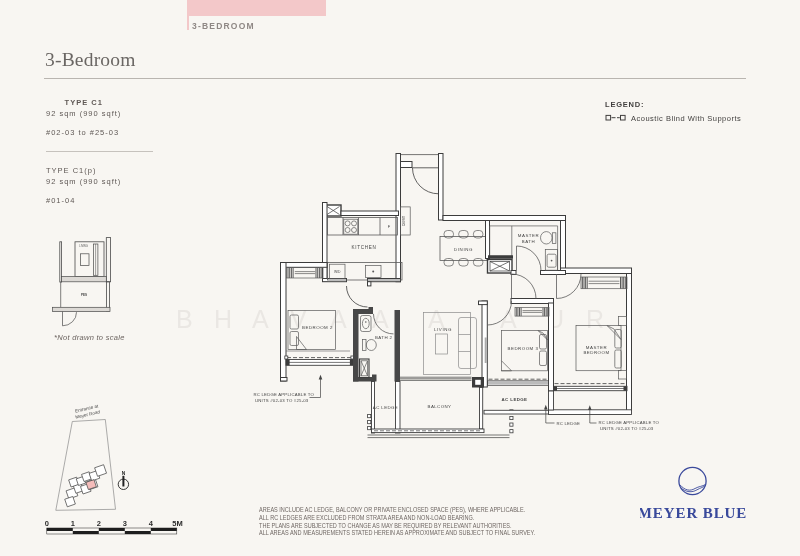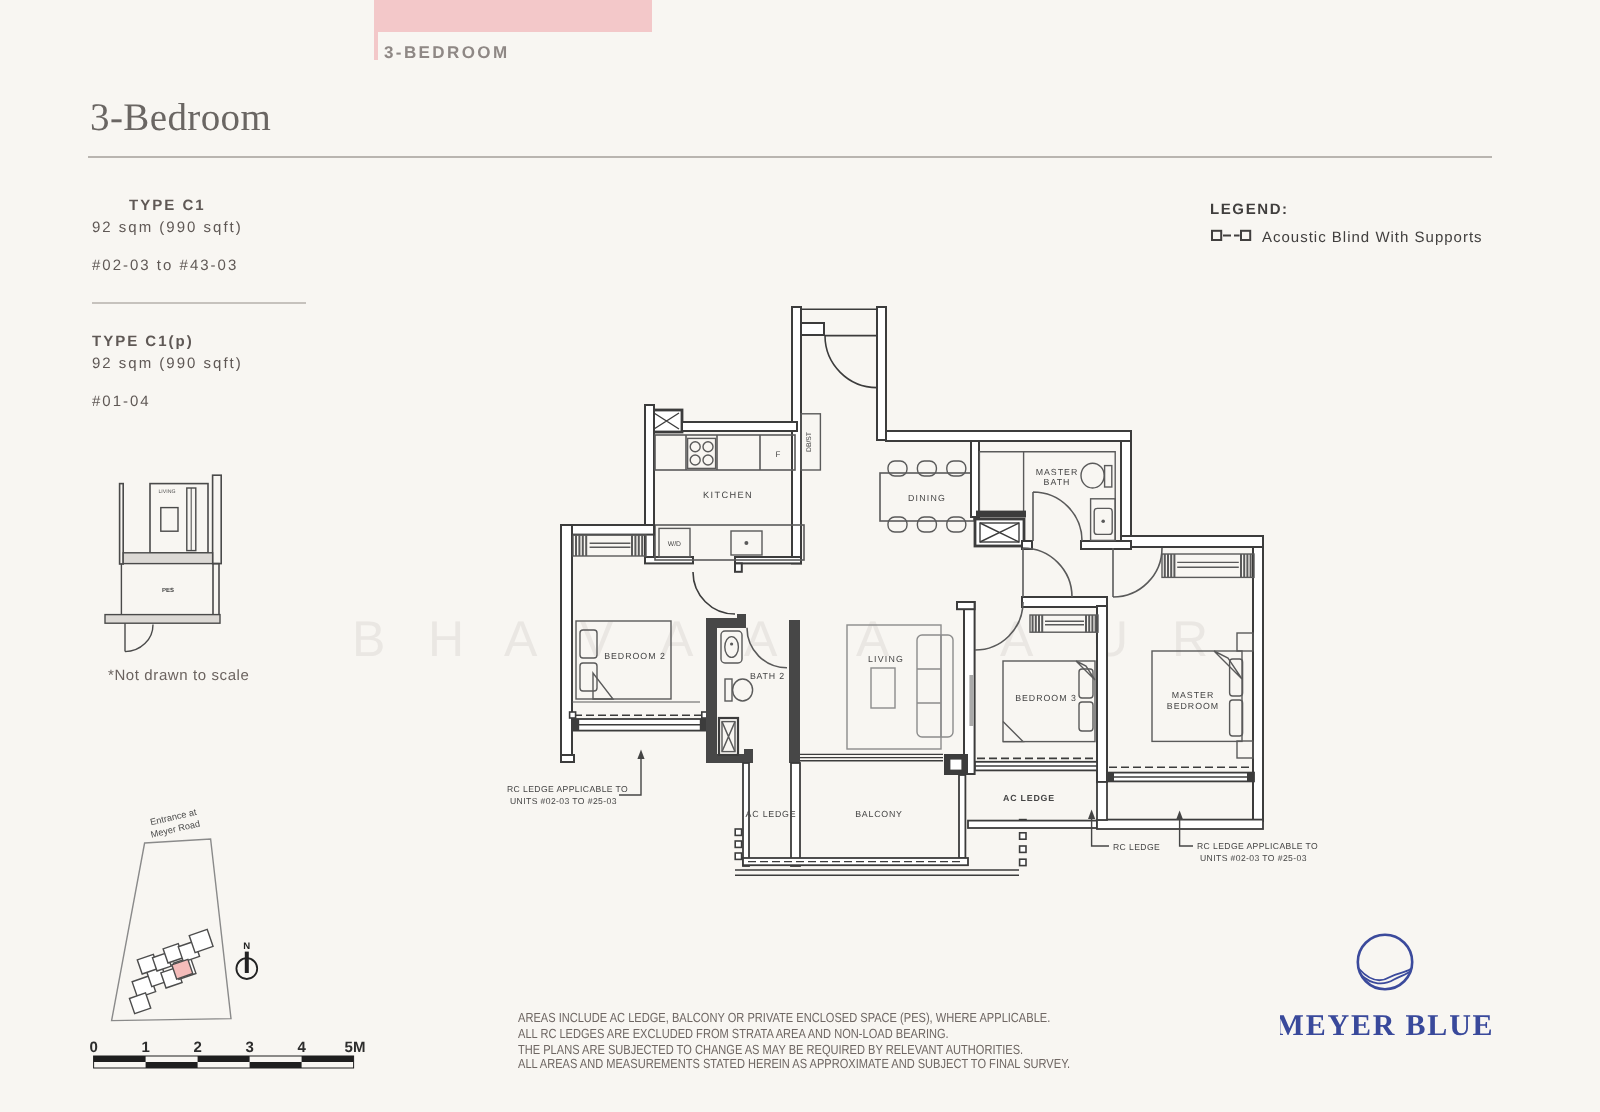--- a/index.html
+++ b/index.html
@@ -18,32 +18,32 @@
 
 <div class="abs" style="left:45px;top:49px;font-size:19.5px;color:#6a6663;font-family:'Liberation Serif',serif;letter-spacing:0.2px;">3-Bedroom</div>
 
 <div class="abs" style="left:44px;top:78px;width:702px;height:1px;background:#b9b5b0;"></div>
 
 <div class="abs" style="left:46px;top:98px;font-size:7.5px;letter-spacing:1px;color:#5f5855;line-height:10.5px;">
   <div style="font-weight:bold;text-align:center;">TYPE C1</div>
   <div>92 sqm (990 sqft)</div>
 </div>
 
-<div class="abs" style="left:46px;top:128px;font-size:7.5px;letter-spacing:1px;color:#5f5855;">#02-03 to #43-03</div>
+<div class="abs" style="left:46px;top:128px;font-size:7.5px;letter-spacing:1px;color:#5f5855;">#02-03 to #25-03</div>
 
 <div class="abs" style="left:46px;top:151px;width:107px;height:1px;background:#c6c2bd;"></div>
 
 <div class="abs" style="left:46px;top:166px;font-size:7.5px;letter-spacing:1px;color:#5f5855;line-height:10.5px;">
-  <div style="font-weight:bold;">TYPE C1(p)</div>
+  <div style="font-weight:normal;">TYPE C1(p)</div>
   <div>92 sqm (990 sqft)</div>
 </div>
 
 <div class="abs" style="left:46px;top:196px;font-size:7.5px;letter-spacing:1px;color:#5f5855;">#01-04</div>
 
-<div class="abs" style="left:54px;top:333px;font-size:7.5px;color:#6b635f;letter-spacing:0.3px;">*Not drawn to scale</div>
+<div class="abs" style="left:54px;top:333px;font-size:7.5px;font-style:italic;color:#6b635f;letter-spacing:0.3px;">*Not drawn to scale</div>
 
 <div class="abs" style="left:605px;top:100px;font-size:7.5px;letter-spacing:0.8px;color:#413f3e;font-weight:bold;">LEGEND:</div>
 
 <div class="abs" style="left:605px;top:113px;font-size:7.5px;letter-spacing:0.5px;color:#413f3e;">
   <svg width="24" height="10" style="vertical-align:-2px;" viewBox="0 0 24 10">
     <rect x="1" y="2.4" width="4.6" height="4.6" fill="none" stroke="#413f3e" stroke-width="1"></rect>
     <rect x="15.5" y="2.4" width="4.6" height="4.6" fill="none" stroke="#413f3e" stroke-width="1"></rect>
     <line x1="6.5" y1="4.7" x2="14.8" y2="4.7" stroke="#413f3e" stroke-width="1" stroke-dasharray="4 1.5"></line>
   </svg><span style="margin-left:2px;">Acoustic Blind With Supports</span>
 </div>

